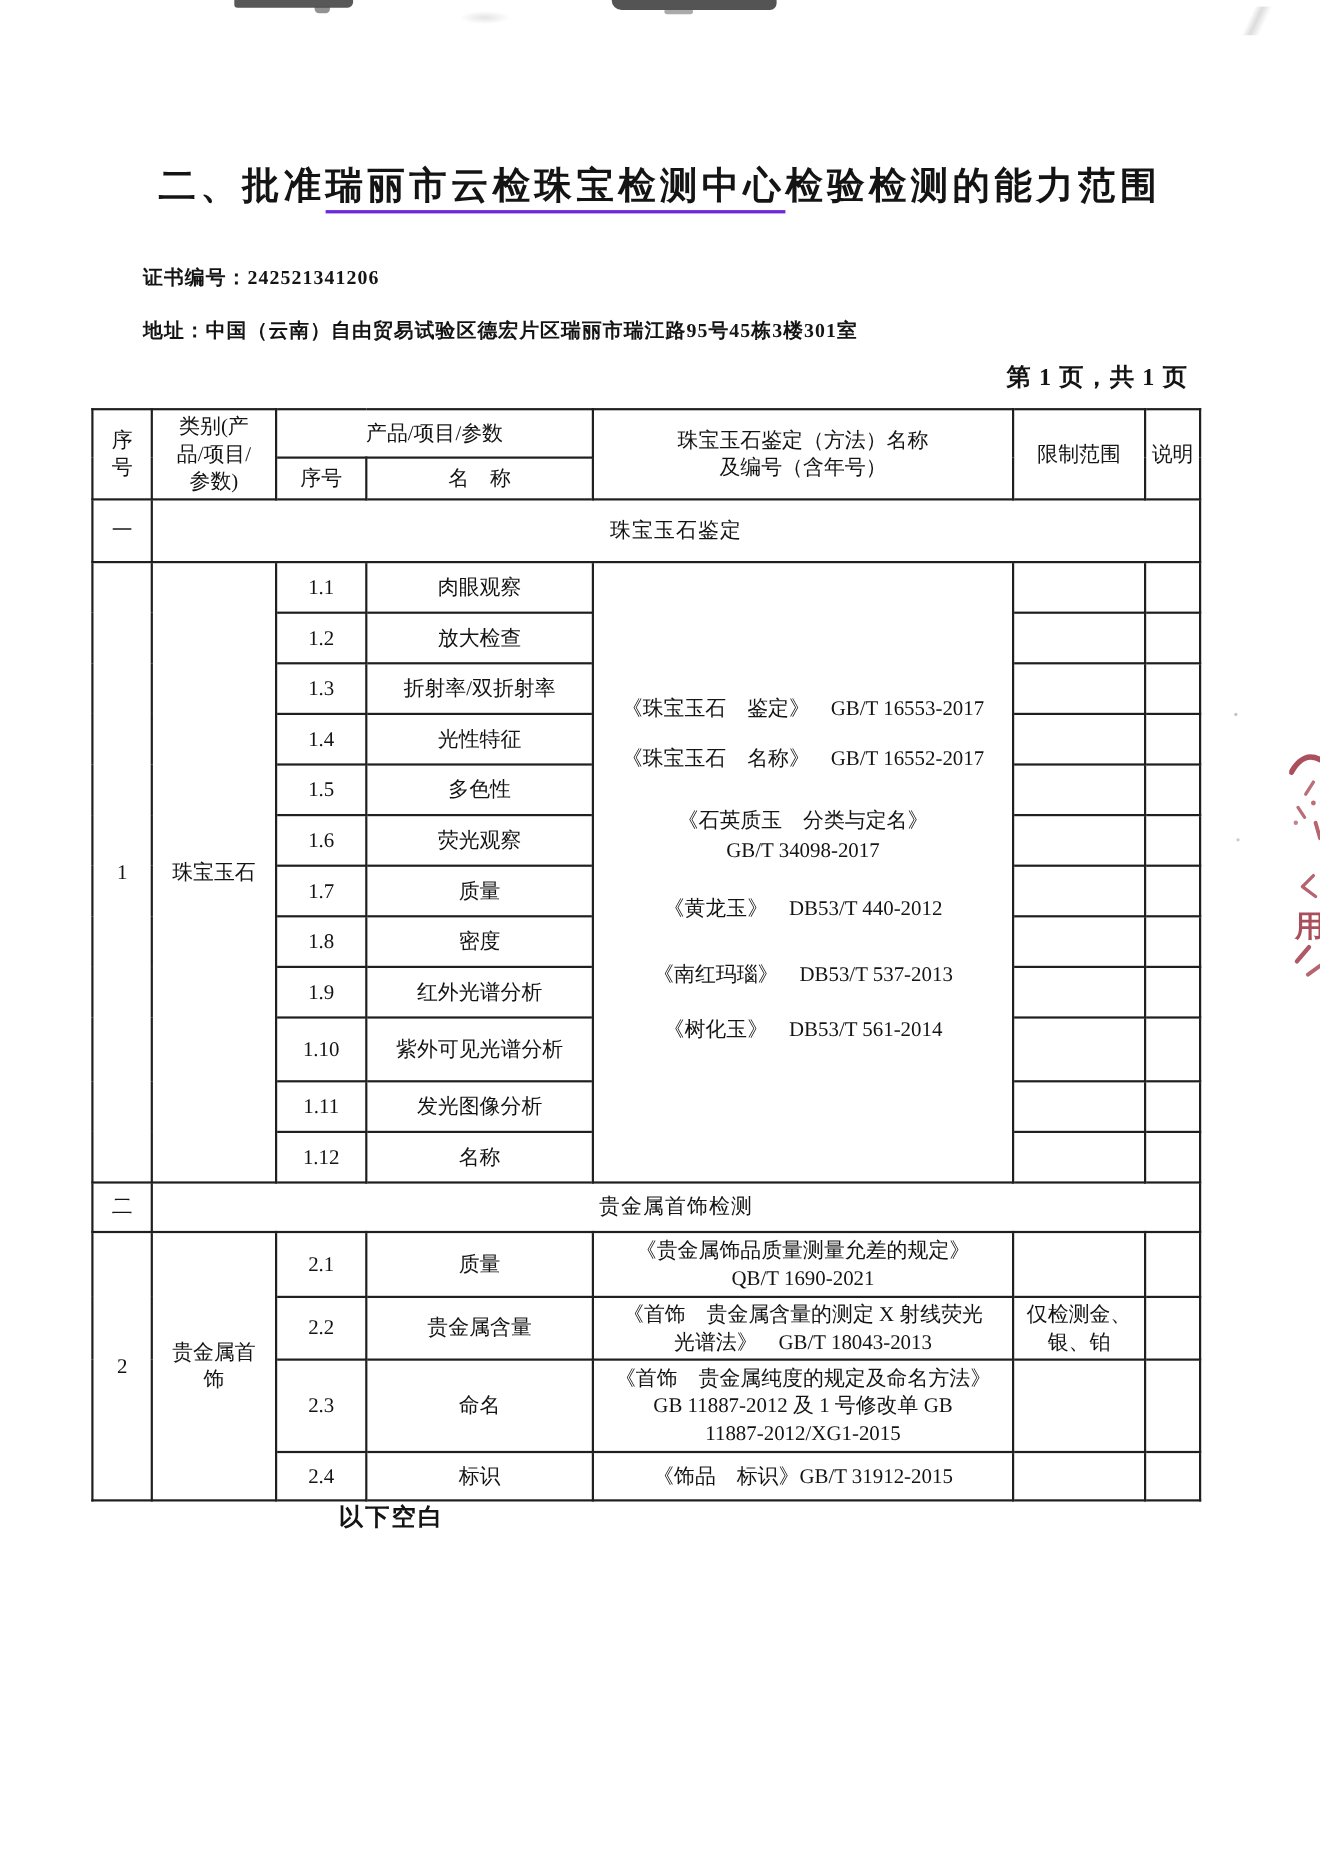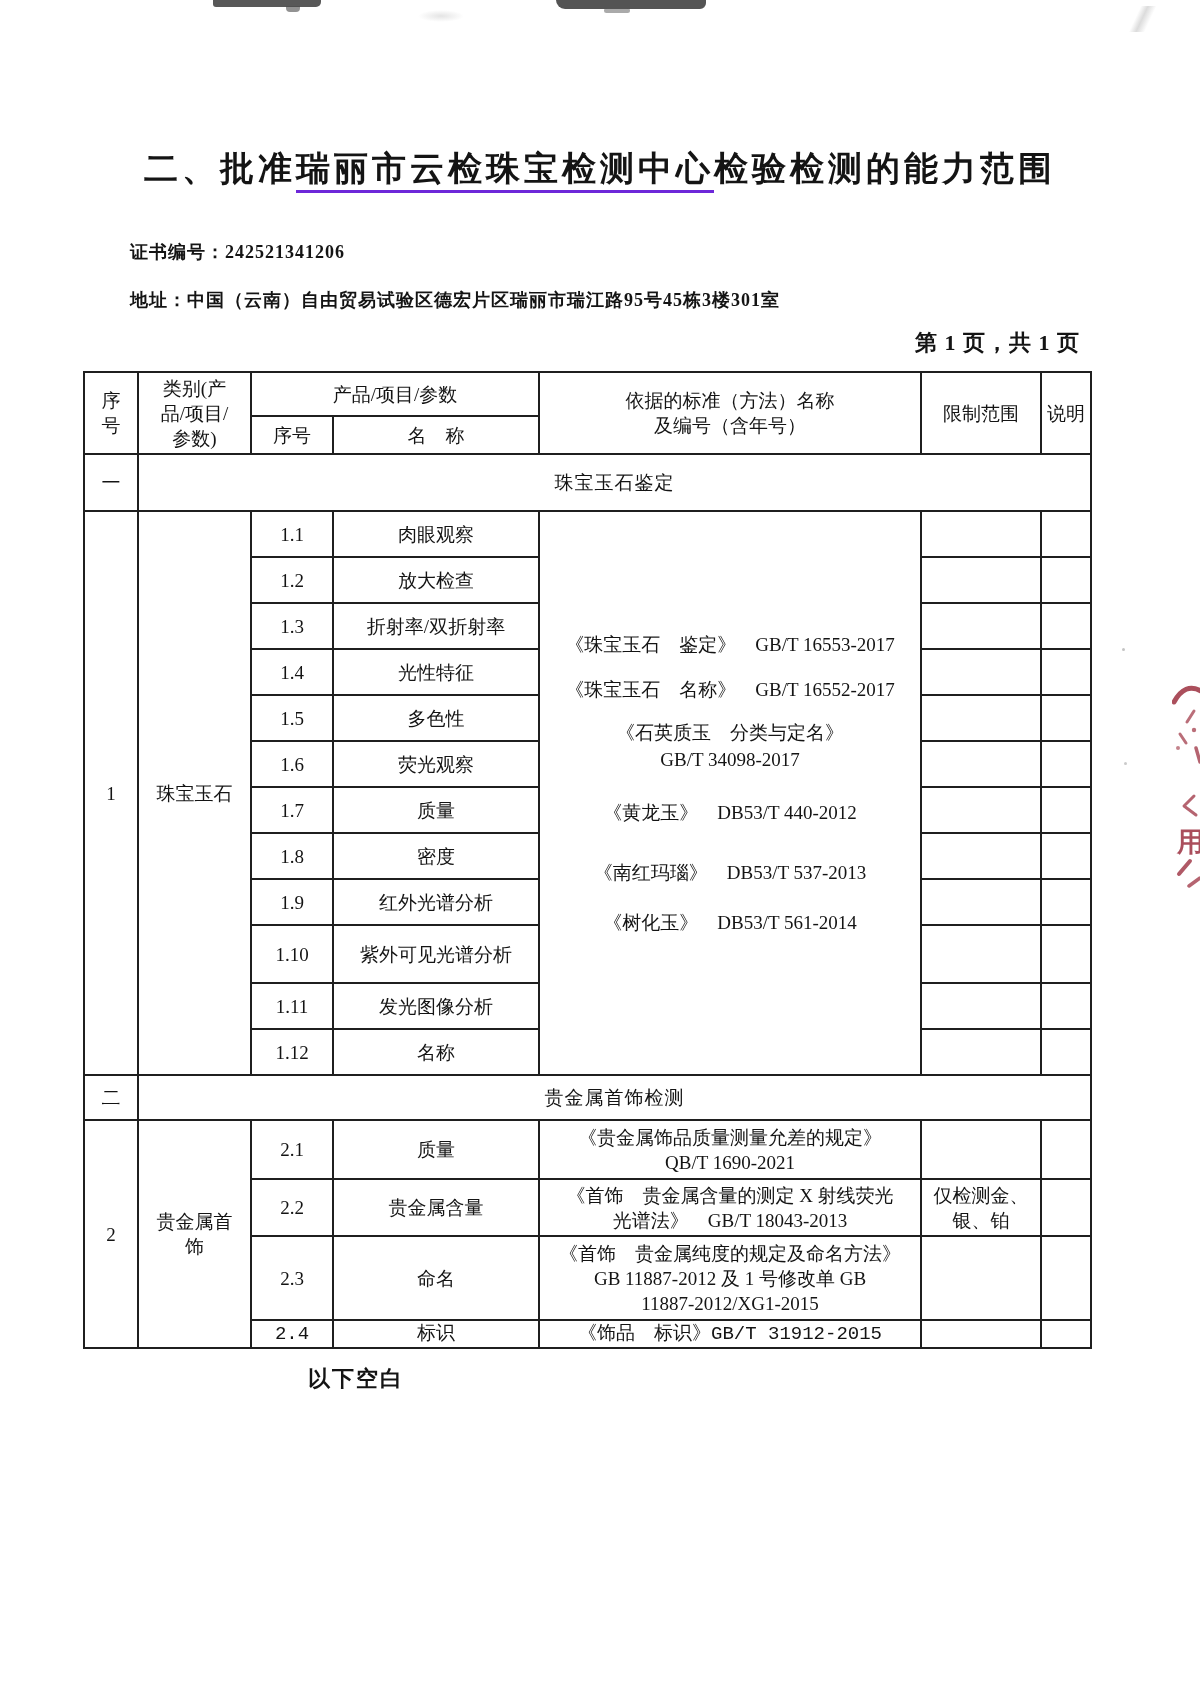--- a/index.html
+++ b/index.html
@@ -43,30 +43,30 @@
     padding:0;overflow:hidden;
   }
   .pre{white-space:pre-line;}
   .hdr{font-weight:normal;}
   td.lastcol{border-right:none;border-bottom:2px dashed #3a3a3a;}
   td.lastcol-top{border-top:2px solid #1f1f1f;}
   td.note-h{border-right:none;text-align:left;padding-left:20px;white-space:nowrap;}
   tr.rh1{height:44px;} tr.rh2{height:38px;}
   tr.sec1{height:57px;} tr.sec2{height:45px;}
   tr.ri{height:46px;} tr.ri-tall{height:58px;}
-  tr.r21{height:59px;} tr.r22{height:57px;} tr.r23{height:84px;} tr.r24{height:28px;font-family:Liberation Mono, monospace;}
+  tr.r21{height:59px;} tr.r22{height:57px;} tr.r23{height:84px;} tr.r24{height:44px;}
   td.section-title{text-align:left;padding-left:14px;letter-spacing:1px;}
   td.std2{white-space:pre-line;line-height:27px;}
   td.restr{text-align:left;padding:2px 8px;white-space:pre-line;line-height:26px;}
   
   .std1-box{height:556px;display:flex;flex-direction:column;align-items:center;}
   .std1-box span{display:block;height:27px;line-height:27px;white-space:nowrap;}
   .std1-box span:nth-child(1){margin-top:116px;}
   .std1-box span:nth-child(2){margin-top:18px;}
-  .std1-box span:nth-child(3){margin-top:16px;}
+  .std1-box span:nth-child(3){margin-top:30px;}
   .std1-box span:nth-child(4){margin-top:0px;}
   .std1-box span:nth-child(5){margin-top:26px;}
   .std1-box span:nth-child(6){margin-top:33px;}
   .std1-box span:nth-child(7){margin-top:23px;}
   
   .below-blank{position:absolute;left:308px;top:1364px;font-size:22px;font-weight:bold;letter-spacing:2px;}
   
   .stamp-frag{position:absolute;left:1172px;top:678px;width:30px;height:215px;}
   .stamp-frag svg{position:absolute;left:0;top:0;}
   .stamp-char{
@@ -109,21 +109,21 @@
   </colgroup>
 
   <tbody>
         <tr class="rh1">
     <td rowspan="2" class="hdr pre">序
 号</td>
     <td rowspan="2" class="hdr pre">类别(产
 品/项目/
 参数)</td>
     <td colspan="2" class="hdr">产品/项目/参数</td>
-    <td rowspan="2" class="hdr pre">依据的标准（方法）名称
+    <td rowspan="2" class="hdr pre">珠宝玉石鉴定（方法）名称
 及编号（含年号）</td>
     <td rowspan="2" class="hdr">限制范围</td>
     <td rowspan="2" class="hdr note-h lastcol lastcol-top">说明</td>
   </tr>
   <tr class="rh2">
     <td class="hdr">序号</td>
     <td class="hdr">名　称</td>
   </tr>
 
   <tr class="sec1">

